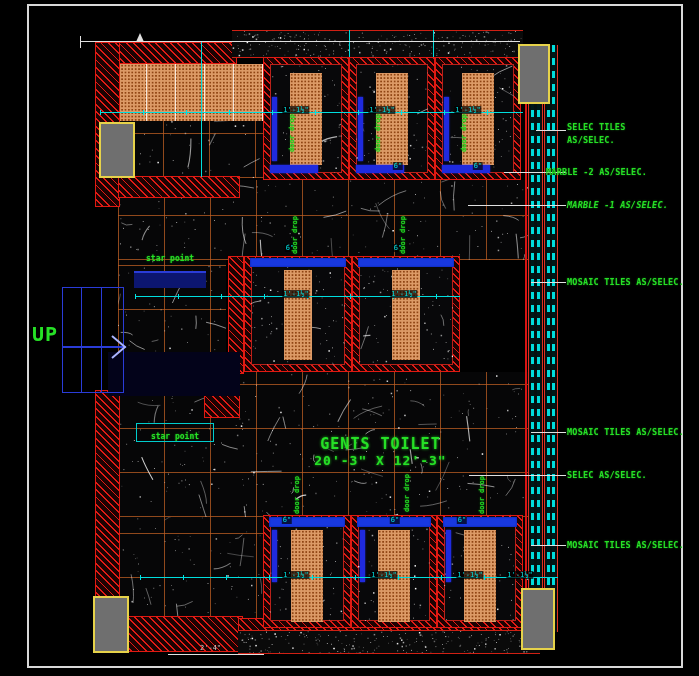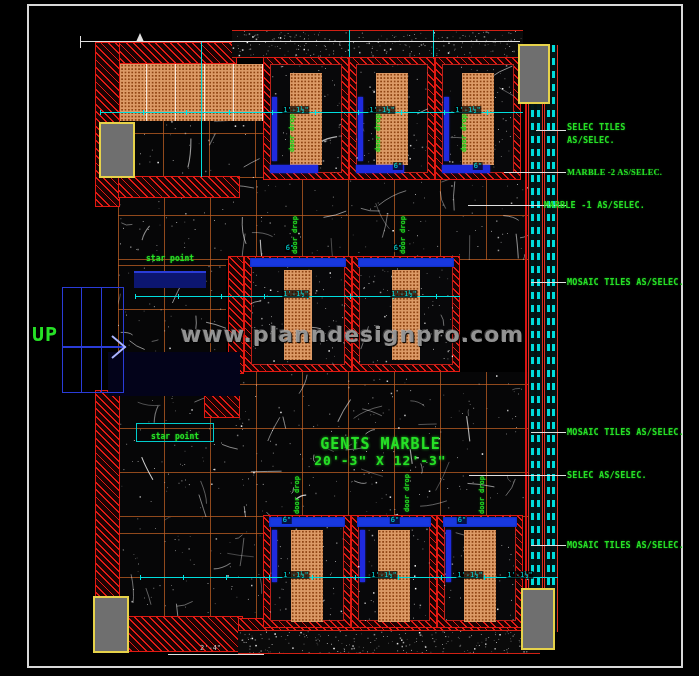--- a/index.html
+++ b/index.html
@@ -1247,28 +1247,27 @@
   <div class="abs cyv" style="left:349px;top:30px;height:27px;"></div>
   <div class="abs cyv" style="left:433px;top:30px;height:27px;"></div>
 
   <div class="abs green" style="left:146px;top:254px;font-size:8px;z-index:35;text-shadow:0 0 2px rgba(30,220,30,.6);">star point</div>
   <div class="abs" style="left:134px;top:271px;width:72px;height:15px;background:#0c1670;border-top:2px solid #2a3cd8;z-index:13;"></div>
   <div class="abs" style="left:136px;top:423px;width:76px;height:17px;border:1px solid #00cccc;z-index:35;text-align:center;">
     <span class="green" style="font-size:8px;line-height:15px;text-shadow:0 0 2px rgba(30,220,30,.6);">star point</span>
   </div>
 
   <div class="abs green roomtitle">
-    <div class="l1">GENTS MARBLE</div>
+    <div class="l1">GENTS TOILET</div>
     <div class="l2">20'-3" X 12'-3"</div>
   </div>
 
   <div class="abs wline" style="left:168px;top:654px;width:96px;height:1px;"></div>
   <div class="abs" style="left:200px;top:644px;color:#cfcfcf;font-size:7px;z-index:40;">2'-4"</div>
 
-  <div class="abs watermark">www.planndesignpro.com</div>
 
   <div id="built">
       <div class="hatch" style="position:absolute;left:263px;top:57px;width:86px;height:123px;z-index:10;"></div>
       <div class="speckle" style="position:absolute;left:270px;top:64px;width:72px;height:109px;z-index:11;box-shadow:inset 0 0 0 1px rgba(230,40,30,.8);">
         <svg width="72" height="109" style="position:absolute;left:0;top:0;pointer-events:none">
           <path d="M49.9,78.8 Q55.6,74.0 67.1,72.6" stroke="rgba(255,255,255,0.68" stroke-width="1.1" fill="none"></path>
           <path d="M68.6,72.2 Q81.4,71.7 95.1,70.0" stroke="rgba(255,255,255,0.52" stroke-width="0.7" fill="none"></path>
           <path d="M41.8,33.7 Q37.2,40.5 31.0,53.0" stroke="rgba(255,255,255,0.72" stroke-width="0.7" fill="none"></path>
           <rect x="23.2" y="8.7" width="0.8" height="0.8" fill="rgba(255,255,255,0.89)"></rect>
           <rect x="60.2" y="78.6" width="0.8" height="0.8" fill="rgba(255,255,255,0.37)"></rect>
@@ -1904,25 +1903,25 @@
       <div class="vlabel" style="position:absolute;left:486px;top:506px;">door drop</div>
       <div class="vlabel" style="position:absolute;left:296px;top:144px;">door drop</div>
       <div class="vlabel" style="position:absolute;left:382px;top:144px;">door drop</div>
       <div class="vlabel" style="position:absolute;left:468px;top:144px;">door drop</div>
       <div class="wline" style="position:absolute;left:536px;top:130px;width:30px;height:1px;"></div>
       <div class="green callout-text" style="position:absolute;left:567px;top:121px;">
         <div>SELEC TILES</div>
         <div>AS/SELEC.</div>
       </div>
       <div class="wline" style="position:absolute;left:504px;top:172px;width:62px;height:1px;"></div>
-      <div class="green callout-text" style="position:absolute;left:567px;top:166px;font-family:Liberation Serif, serif;">
+      <div class="green callout-text" style="position:absolute;left:546px;top:166px;">
         <div>MARBLE -2 AS/SELEC.</div>
       </div>
       <div class="wline" style="position:absolute;left:468px;top:205px;width:98px;height:1px;"></div>
-      <div class="green callout-text" style="position:absolute;left:544px;top:199px;">
+      <div class="green callout-text" style="position:absolute;left:567px;top:199px;font-style:italic;">
         <div>MARBLE -1 AS/SELEC.</div>
       </div>
       <div class="wline" style="position:absolute;left:531px;top:282px;width:35px;height:1px;"></div>
       <div class="green callout-text" style="position:absolute;left:567px;top:276px;">
         <div>MOSAIC TILES AS/SELEC.</div>
       </div>
       <div class="wline" style="position:absolute;left:531px;top:432px;width:35px;height:1px;"></div>
       <div class="green callout-text" style="position:absolute;left:567px;top:426px;">
         <div>MOSAIC TILES AS/SELEC.</div>
       </div>

